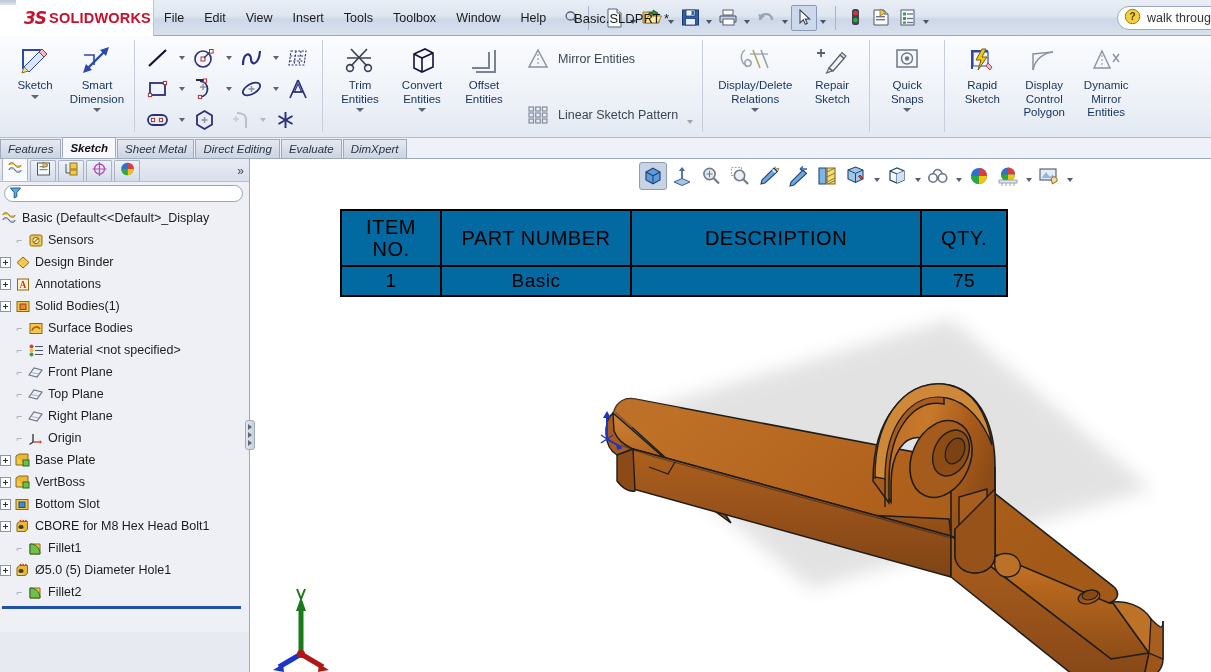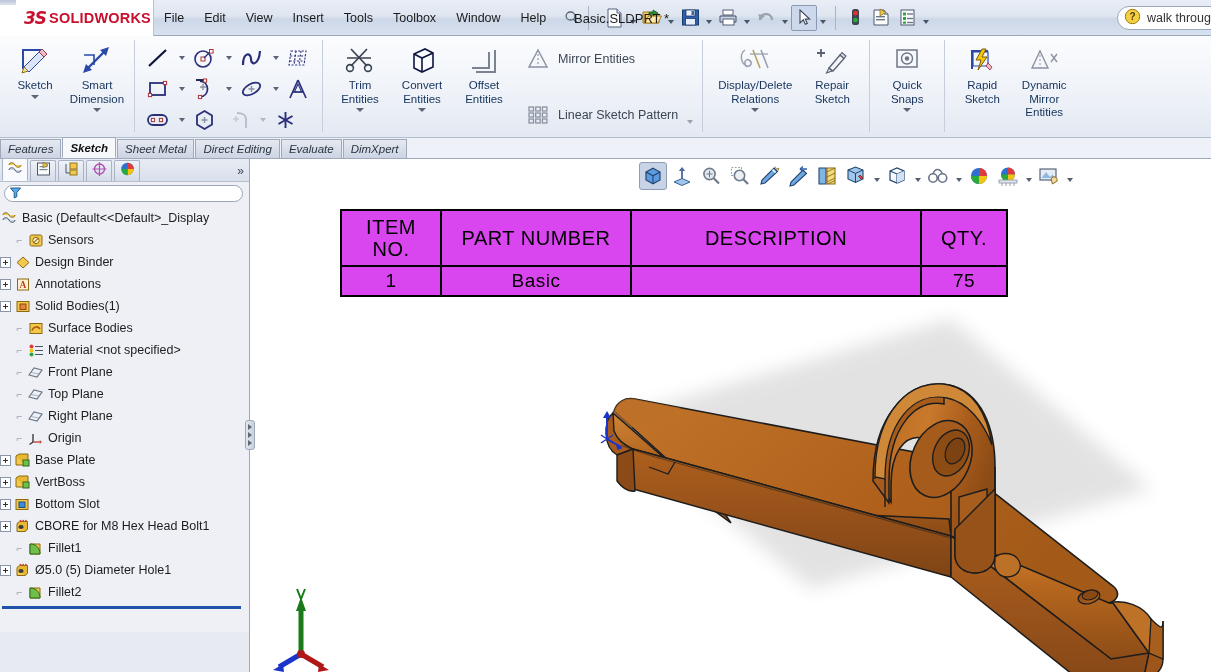--- a/index.html
+++ b/index.html
@@ -239,21 +239,21 @@
   .vt-btn.active { background: #c9d3e6; border: 1px solid #8e9cb4; }
   .vt-caret { width: 11px; height: 28px; display:flex; align-items:flex-end; justify-content:center; padding-bottom:8px; cursor: default;}
   .vt-caret i {
     width:0;height:0;border-left:3.5px solid transparent;border-right:3.5px solid transparent;
     border-top:4px solid #55606f;
   }
 
   
   .bom {
     position: absolute; left: 89px; top: 50px;
-    border-collapse: collapse; background: #d946ef;
+    border-collapse: collapse; background: #0369a1;
     font-family: "Liberation Sans", sans-serif;
   }
   .bom td {
     border: 2px solid #000; text-align: center; color: #000;
     font-size: 19px; padding: 2px 4px; letter-spacing: 0.5px;
   }
   .bom tr.hdr td { font-size: 20px; height: 56px; line-height: 22px; }
   .bom tr.row td { font-size: 19px; height: 30px; }
   .c-item { width: 100px; }
   .c-part { width: 190px; }
@@ -710,20 +710,31 @@
         <span class="bi">
           <svg width="34" height="30" viewBox="0 0 34 30">
               <path d="M6 4 h17 v2 H8 v17 h-2 Z" fill="#2a49a8"></path>
               <path d="M8 6 h15 v14 H8 Z" fill="#f4f7fd" stroke="#2a49a8" stroke-width="1.2"></path>
               <path d="M17 3 l-6 11 h5 l-3 10 l9 -13 h-5 l4 -8 Z" fill="#f2c90f" stroke="#7a5c05" stroke-width="1"></path>
               <path d="M23 17 l4 4 l-2 3 l-4-4 Z" fill="#f0b8c2" stroke="#9a3b50" stroke-width=".9"></path>
             </svg>
         </span>
         <span class="bl">Rapid</span>
         <span class="bl">Sketch</span>
+      </div>
+      <div class="big-btn">
+        <span class="bi">
+          <svg width="34" height="26" viewBox="0 0 34 26">
+              <path d="M6 22 L6 6 L26 4" fill="none" stroke="#8b93a3" stroke-width="1.5"></path>
+              <path d="M6 22 C8 10, 18 5, 26 4" fill="none" stroke="#8b93a3" stroke-width="1.5"></path>
+            </svg>
+        </span>
+        <span class="bl">Display</span>
+        <span class="bl">Control</span>
+        <span class="bl">Polygon</span>
       </div>
       <div class="big-btn">
         <span class="bi">
           <svg width="34" height="26" viewBox="0 0 34 26">
               <path d="M13 3 L21 20 H5 Z" fill="none" stroke="#8b93a3" stroke-width="1.4"></path>
               <path d="M13 3 V20" stroke="#8b93a3" stroke-width="1" stroke-dasharray="2 2"></path>
               <path d="M24 6 L30 14 M30 6 L24 14" stroke="#8b93a3" stroke-width="1.4"></path>
             </svg>
         </span>
         <span class="bl">Dynamic</span>

